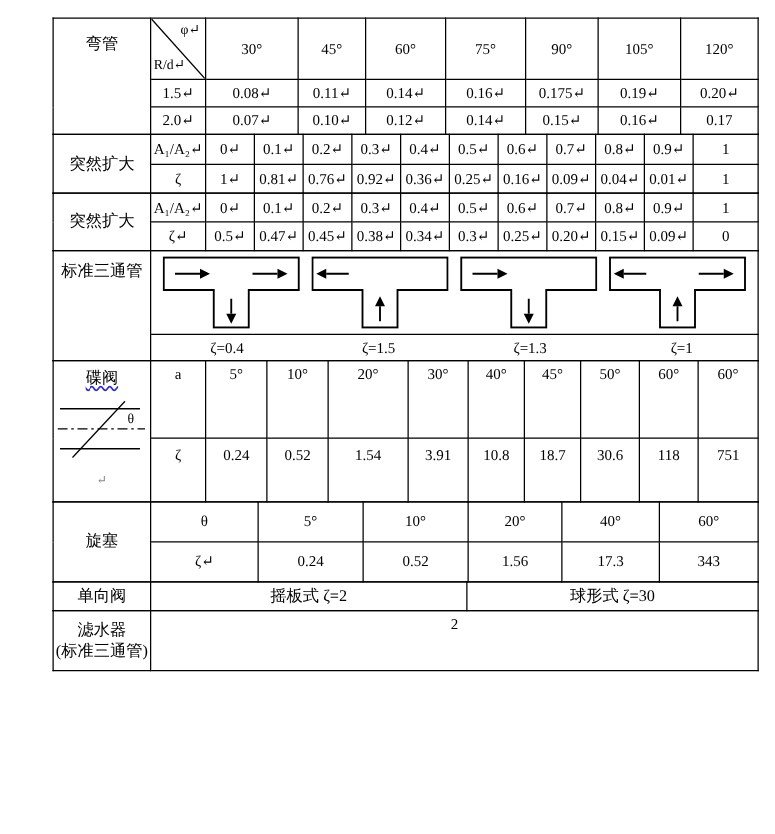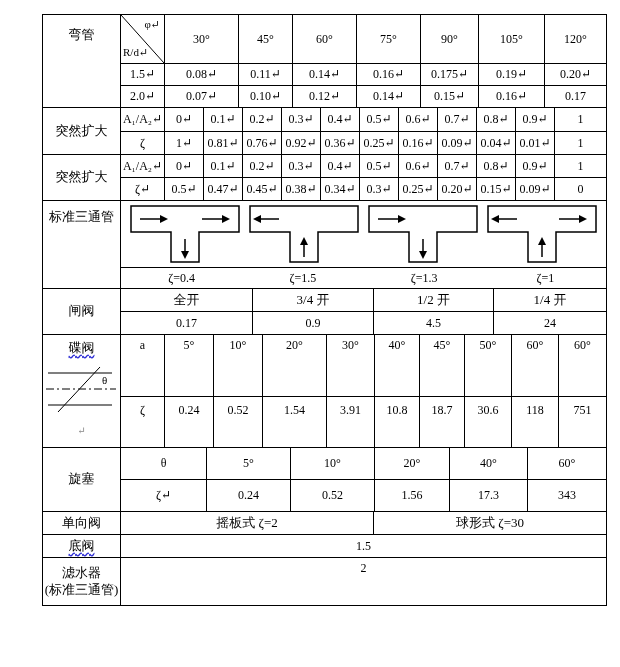--- a/index.html
+++ b/index.html
@@ -252,44 +252,20 @@
           <span>ζ=0.4</span>
           <span>ζ=1.5</span>
           <span>ζ=1.3</span>
           <span>ζ=1</span>
         </div>
       </td>
     </tr>
   </tbody>
     </table>
 
-  <table class="sec">
-    <colgroup>
-        <col style="width:78px">
-        <col style="width:132px">
-        <col style="width:121px">
-        <col style="width:120px">
-        <col style="width:113px">
-      </colgroup>
-    <tbody>
-        <tr class="h22">
-      <td class="lbl" rowspan="2">闸阀</td>
-      <td class="lbl">全开</td>
-      <td class="lbl">3/4 开</td>
-      <td class="lbl">1/2 开</td>
-      <td class="lbl">1/4 开</td>
-    </tr>
-    <tr class="h22">
-      <td>0.17</td>
-      <td>0.9</td>
-      <td>4.5</td>
-      <td>24</td>
-    </tr>
-  </tbody>
-    </table>
 
 
   <table class="sec">
     <colgroup>
         <col style="width:78px">
         <col style="width:44px">
         <col style="width:49px">
         <col style="width:49px">
         <col style="width:64px">
         <col style="width:48px">
@@ -378,32 +354,20 @@
     <tbody>
         <tr class="h22">
       <td class="lbl">单向阀</td>
       <td class="lbl">摇板式 ζ=2</td>
       <td class="lbl">球形式 ζ=30</td>
     </tr>
   </tbody>
     </table>
 
 
-  <table class="sec">
-    <colgroup>
-        <col style="width:78px">
-        <col style="width:486px">
-      </colgroup>
-    <tbody>
-        <tr class="h22">
-      <td class="lbl"><span class="wavy">底阀</span></td>
-      <td>1.5</td>
-    </tr>
-  </tbody>
-    </table>
 
   <table class="sec">
     <colgroup>
         <col style="width:78px">
         <col style="width:486px">
       </colgroup>
     <tbody>
         <tr class="h44">
       <td class="lbl">
         <div>滤水器</div>

